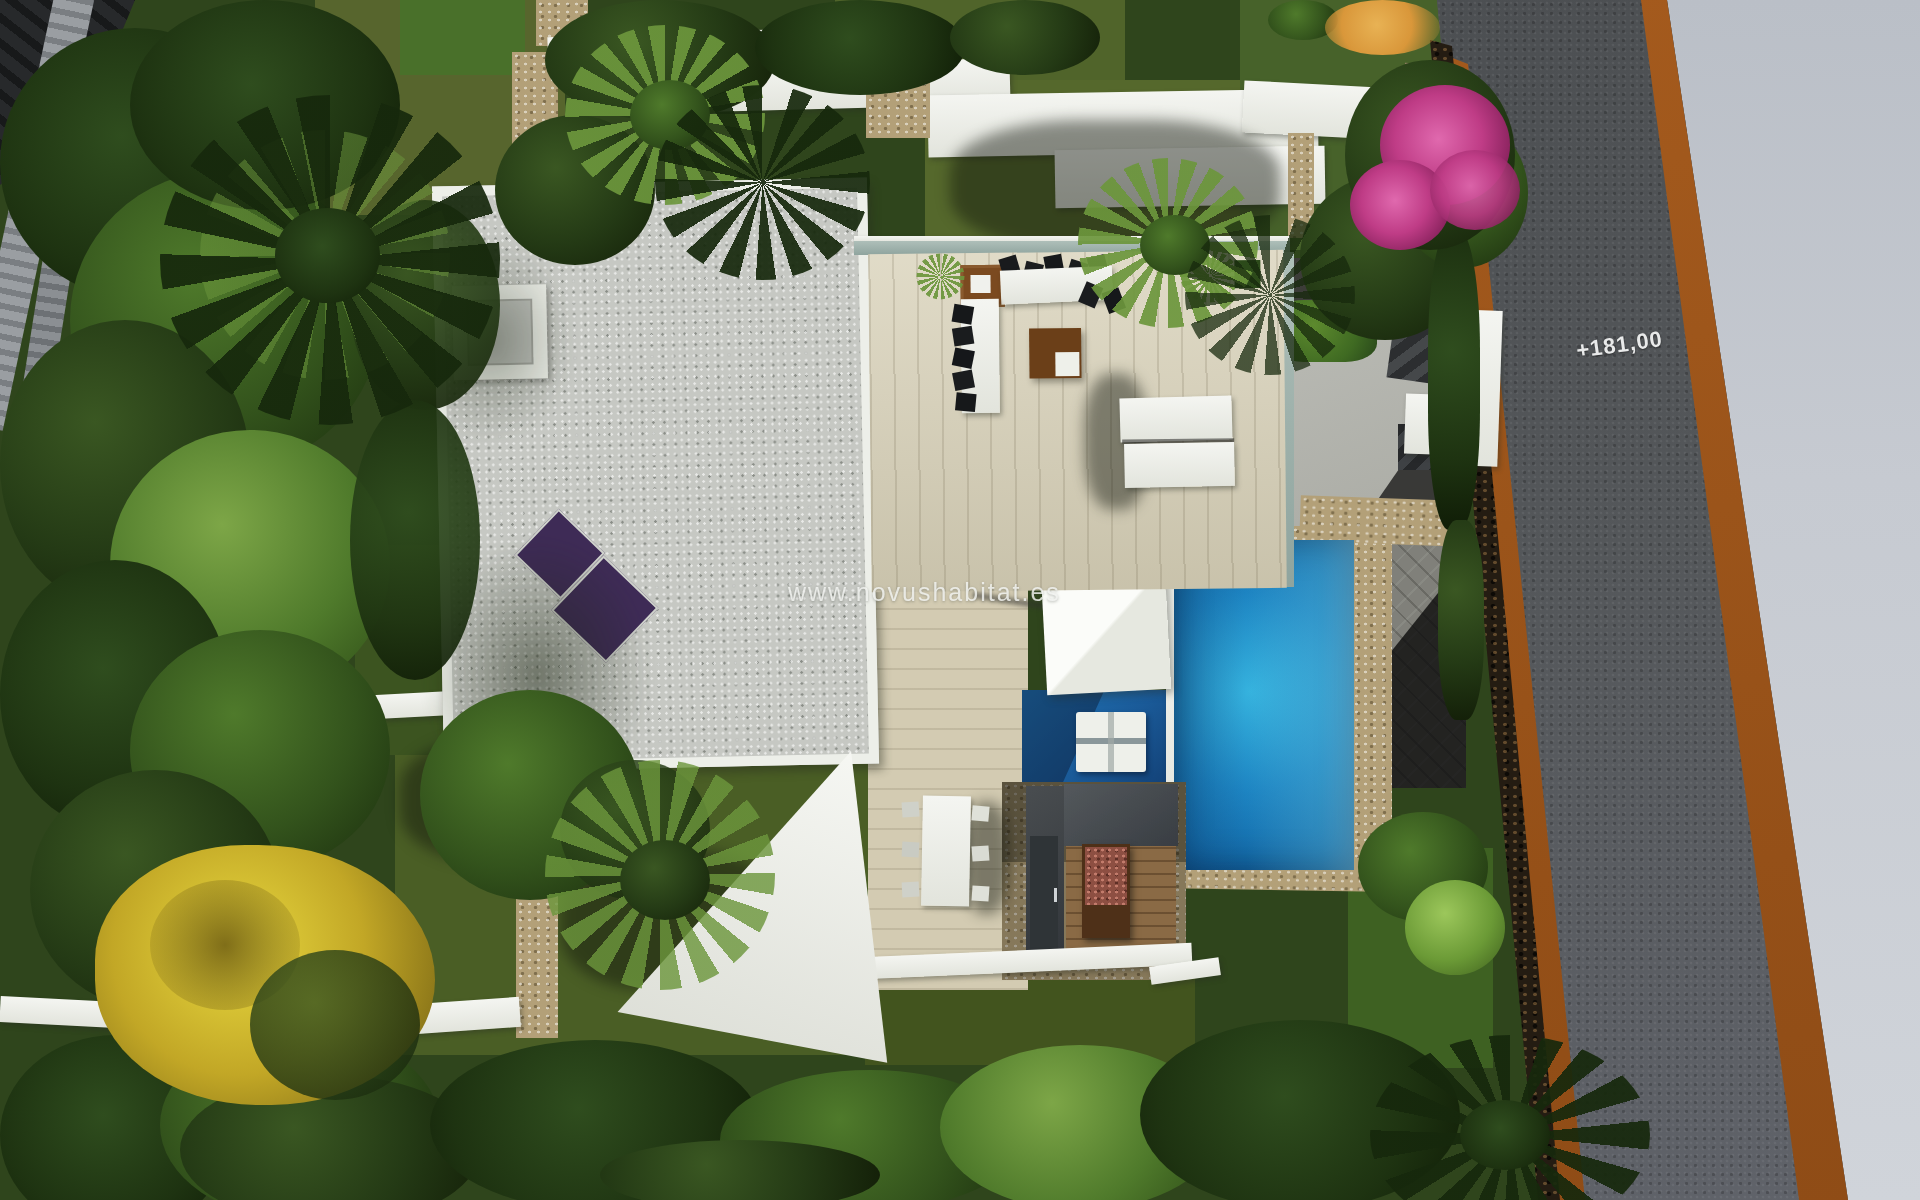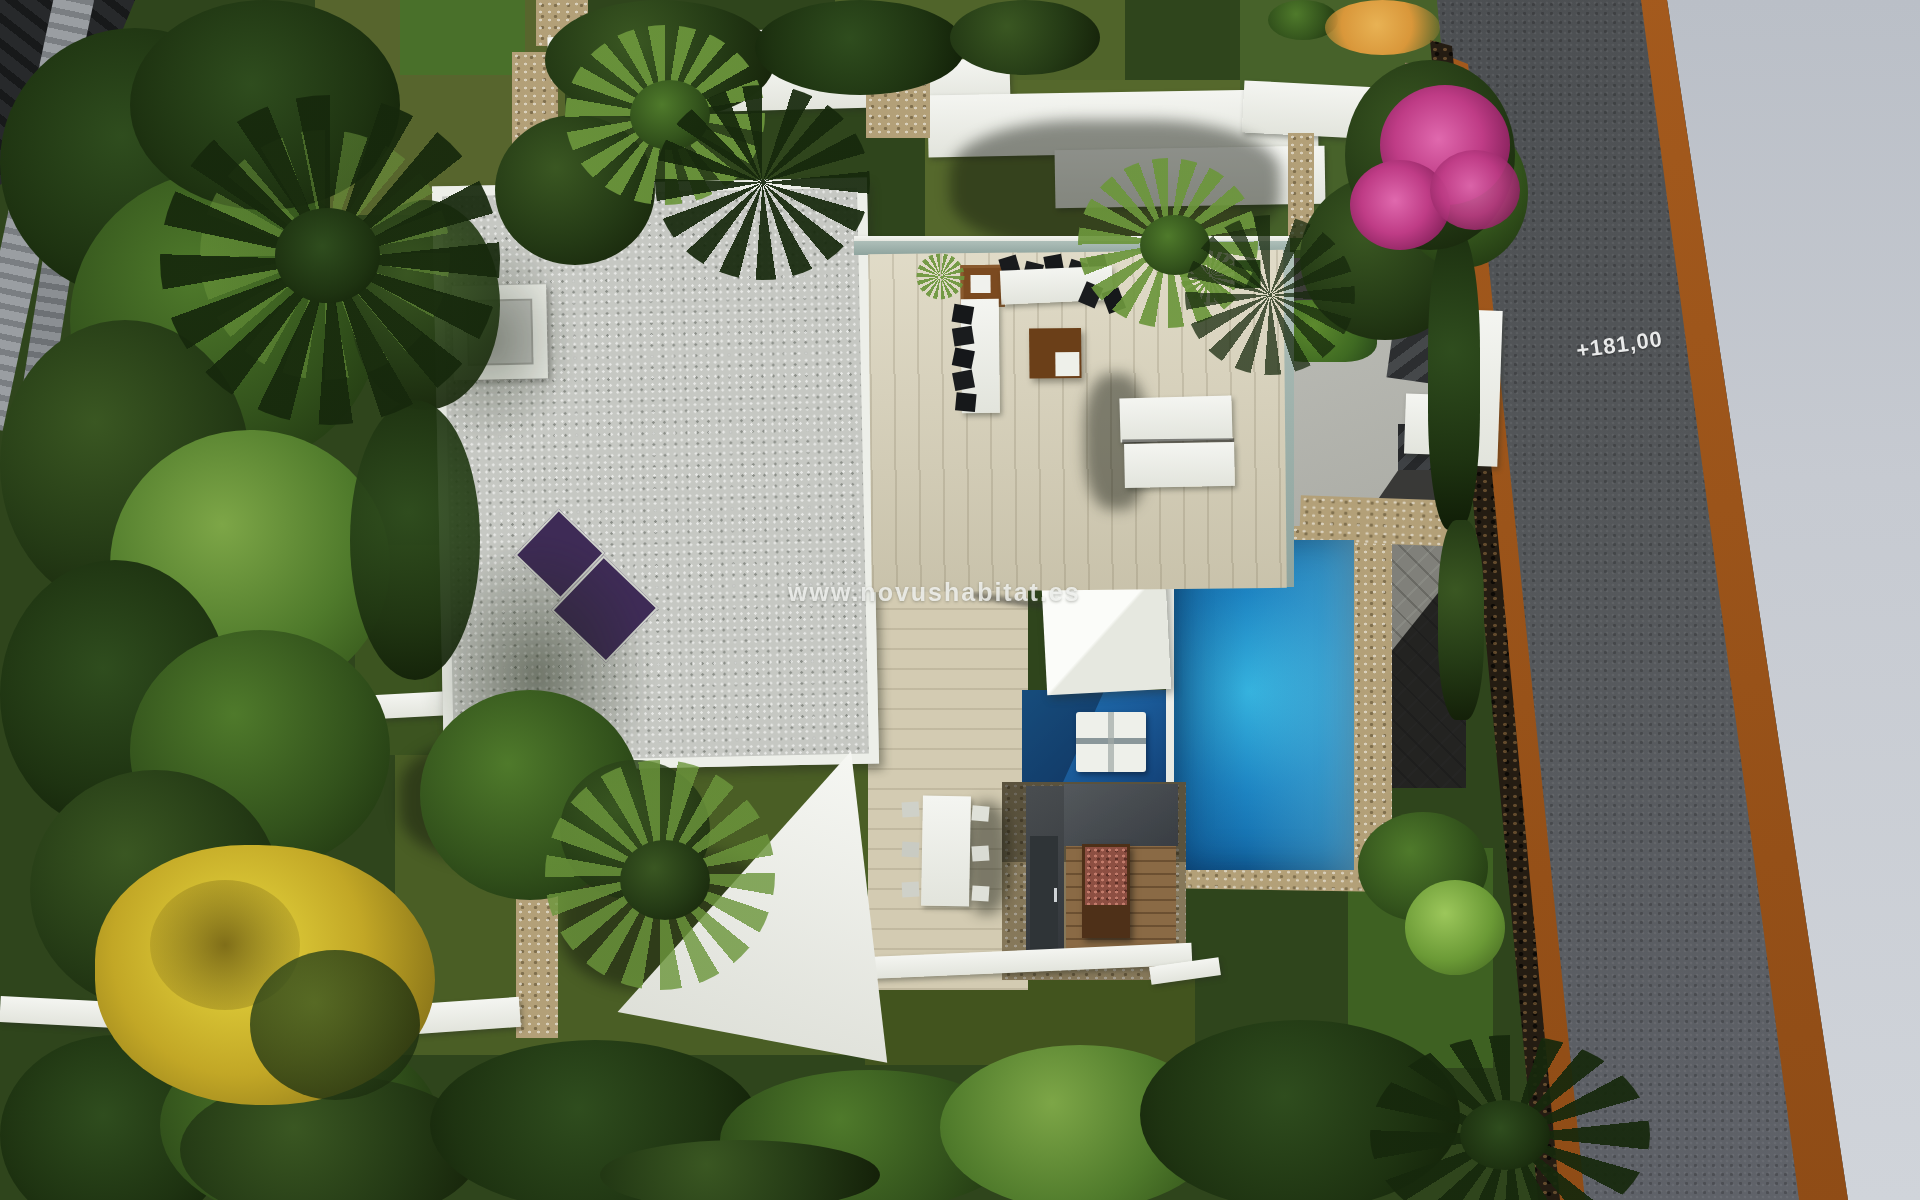--- a/index.html
+++ b/index.html
@@ -49,21 +49,21 @@
   .g-yellow{border-radius:46% 54% 50% 50%;background:radial-gradient(circle at 42% 40%,#e8d93f 0%,var(--yellow-tree,#c2a726) 50%,#6e5c12 100%);}
   .palm{border-radius:50%;background:repeating-conic-gradient(from 8deg,rgba(22,40,12,0) 0 10deg,rgba(22,40,12,.92) 10deg 22deg);}
   .palm-bright{border-radius:50%;background:repeating-conic-gradient(from 0deg,rgba(60,90,30,0) 0 9deg,rgba(108,150,60,.92) 9deg 20deg);}
   .pink{border-radius:50%;background:radial-gradient(circle at 45% 45%,#e069ae 0%,var(--bougainvillea,#bf3c86) 45%,#8c2460 75%,rgba(140,36,96,0) 100%);}
   .orangefl{border-radius:50%;background:radial-gradient(circle at 45% 45%,#e8b254 0%,#d9973a 50%,rgba(150,95,25,0) 100%);}
   
   .pool-water{background:radial-gradient(circle at 42% 46%,var(--pool-light,#35b2de) 0%,var(--pool-mid,#1d84c2) 48%,var(--pool-dark,#0f5f9e) 100%);
     box-shadow:inset 0 0 34px rgba(5,25,55,.55);}
   .spa-water{background:linear-gradient(135deg,#2176b8 0%,var(--spa-blue,#1a5a98) 55%,#123f74 100%);}
   
-  .watermark{color:rgba(245,247,244,.82);font-size:25px;font-weight:bold;letter-spacing:2px;
+  .watermark{color:rgba(245,247,244,.82);font-size:25px;font-weight:normal;letter-spacing:2px;
     text-shadow:0 1px 3px rgba(70,75,65,.4);white-space:nowrap;}
   .elev{color:#e9eaea;font-size:22px;font-weight:bold;letter-spacing:1px;
     text-shadow:0 1px 2px rgba(0,0,0,.5);white-space:nowrap;}
 </style>
 </head>
 <body>
 
 <div class="scene">
 
   <div class="abs" style="left:315px;top:0;width:250px;height:215px;background:#57652d;z-index:1"></div>

